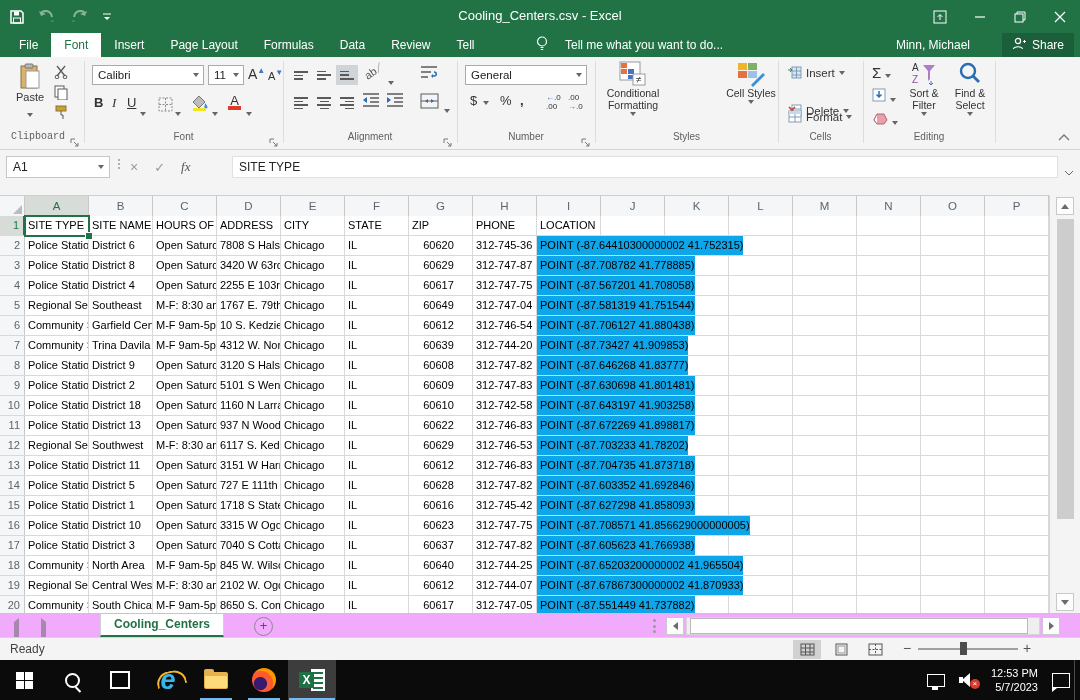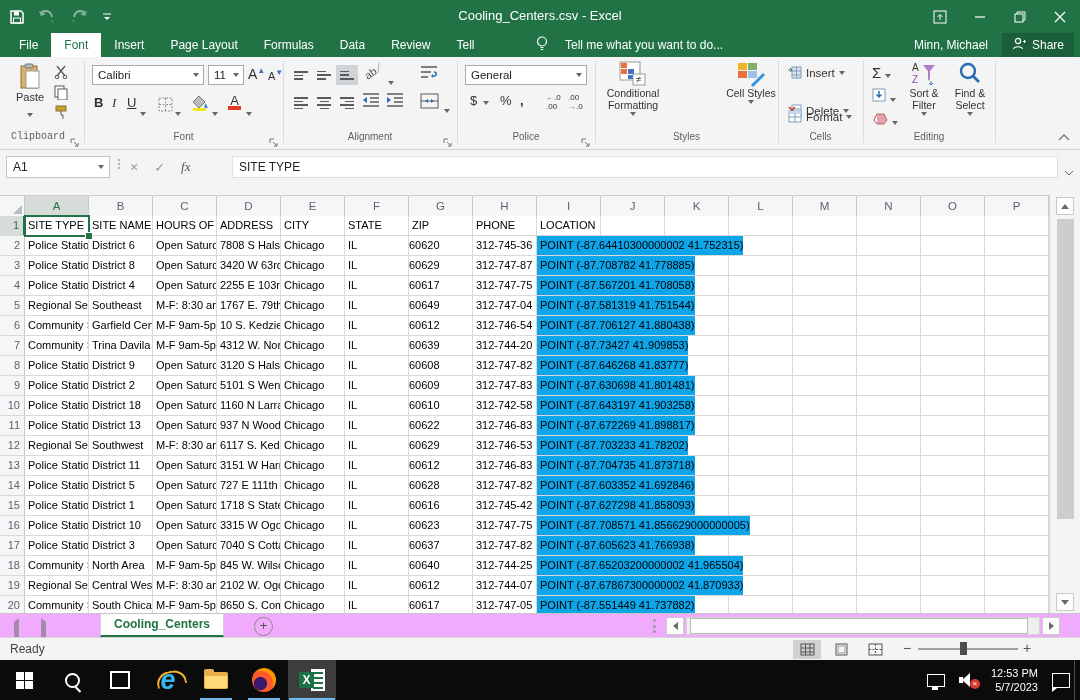--- a/index.html
+++ b/index.html
@@ -15,21 +15,21 @@
   .title-text{position:absolute;left:0;right:0;top:8px;text-align:center;font-size:13px;color:#fff;}
   .wincontrols{position:absolute;right:0;top:0;height:33px;display:flex;}
   .winbtn{width:40px;height:33px;display:flex;align-items:center;justify-content:center;color:#fff;font-size:14px;}
 
   
   .tabbar{position:absolute;left:0;top:33px;width:1080px;height:24px;background:#217346;}
   .rtabs{position:absolute;left:6px;top:0;height:24px;display:flex;}
   .rtab{height:24px;line-height:24px;padding:0 13px;color:#fff;font-size:12px;cursor:default;}
   .rtab.active{background:#fff;color:#217346;}
   .tellme{position:absolute;left:536px;top:0;height:24px;display:flex;align-items:center;gap:17px;color:#fff;font-size:12px;}
-  .tb-right{position:absolute;right:6px;top:0;height:24px;display:flex;align-items:center;gap:14px;color:#fff;font-size:12px;}
+  .tb-right{position:absolute;right:6px;top:0;height:24px;display:flex;align-items:center;gap:32px;color:#fff;font-size:12px;}
   .sharebox{display:flex;align-items:center;gap:6px;background:#1b5e3a;height:24px;padding:0 10px;}
 
   
   .ribbon{position:absolute;left:0;top:57px;width:1080px;height:93px;background:#f4f4f4;border-bottom:1px solid #d5d5d5;box-sizing:border-box;}
   .vr{position:absolute;top:4px;width:1px;height:82px;background:#dcdcdc;}
   .glabel{position:absolute;top:74px;font-size:10px;color:#5f5f5f;text-align:center;}
   .launcher{position:absolute;top:76px;width:10px;height:10px;}
   .ricon{display:block;}
   .combo{position:absolute;background:#fff;border:1px solid #ababab;height:20px;box-sizing:border-box;font-size:11.5px;color:#222;line-height:18px;padding-left:5px;}
   .combo .car{position:absolute;right:4px;top:7px;}
@@ -52,21 +52,21 @@
   .colheaders{position:absolute;left:0;top:195px;width:1049px;height:21px;display:flex;border-top:1px solid #cfcfcf;box-sizing:content-box;background:#f5f6f7;}
   .corner{width:25px;height:21px;background:#f5f6f7;border-right:1px solid #c9c9c9;border-bottom:1px solid #c9c9c9;box-sizing:border-box;position:relative;flex:none;}
   .corner:after{content:"";position:absolute;right:2px;bottom:2px;border-left:9px solid transparent;border-bottom:9px solid #b6bcc1;}
   .chd{width:64px;height:21px;flex:none;box-sizing:border-box;border-right:1px solid #c9c9c9;border-bottom:1px solid #c9c9c9;background:#f5f6f7;font-size:11.5px;color:#5f6368;text-align:center;line-height:20px;}
   .chd.sel{background:#d8dcd9;border-bottom:2px solid #217346;color:#217346;}
   .grid{position:absolute;left:0;top:216px;width:1049px;height:397px;overflow:hidden;background:#fff;}
   .r{display:flex;height:20px;border-bottom:1px solid #d9d9d9;box-sizing:border-box;}
   .rn{width:25px;flex:none;box-sizing:border-box;border-right:1px solid #c9c9c9;background:#f5f6f7;font-size:11px;color:#5f6368;text-align:right;padding-right:4px;line-height:19px;}
   .rn.sel{background:#d8dcd9;border-right:2px solid #217346;color:#217346;}
   .c{width:64px;flex:none;box-sizing:border-box;border-right:1px solid #d9d9d9;font-size:11px;color:#000;line-height:19px;padding-left:3px;white-space:nowrap;overflow:hidden;}
-  .c.zr{text-align:left;padding-left:0;padding-right:4px;}
+  .c.zr{text-align:center;padding-left:0;padding-right:4px;}
   .c.locc{overflow:visible;padding-left:0;}
   .locsp{display:inline-block;position:relative;z-index:2;background:#0ea5e9;height:19px;line-height:19px;padding-left:3px;white-space:nowrap;}
   .selbox{position:absolute;left:24px;top:215px;width:66px;height:22px;border:2px solid #217346;box-sizing:border-box;pointer-events:none;}
   .fillhandle{position:absolute;left:85px;top:232px;width:6px;height:6px;background:#217346;border:1px solid #fff;box-sizing:content-box;}
   .vscroll{position:absolute;left:1049px;top:195px;width:31px;height:418px;background:#f4f4f4;border-left:1px solid #d5d5d5;box-sizing:border-box;}
   .vbtn{position:absolute;left:6px;width:18px;height:18px;background:#fdfdfd;border:1px solid #c9c9c9;display:flex;align-items:center;justify-content:center;box-sizing:border-box;}
   .tri-up{width:0;height:0;border-left:4px solid transparent;border-right:4px solid transparent;border-bottom:5px solid #6b6b6b;}
   .tri-dn{width:0;height:0;border-left:4px solid transparent;border-right:4px solid transparent;border-top:5px solid #6b6b6b;}
   .tri-l{width:0;height:0;border-top:4px solid transparent;border-bottom:4px solid transparent;border-right:5px solid #6b6b6b;}
   .tri-r{width:0;height:0;border-top:4px solid transparent;border-bottom:4px solid transparent;border-left:5px solid #6b6b6b;}
@@ -354,21 +354,21 @@
           <path d="M4 4l4 4M8 8V5M8 8H5" stroke="#777" fill="none"></path>
         </svg></div>
     <div class="vr" style="left:457px;"></div>
 
     <div class="combo" style="left:465px;top:8px;width:122px;"><span>General</span><span class="car"></span></div>
     <div class="abs btxt" style="left:470px;top:36px;">$ <span class="car" style="margin-left:2px;"></span></div>
     <div class="abs btxt" style="left:500px;top:36px;">%</div>
     <div class="abs btxt" style="left:520px;top:36px;font-weight:bold;">,</div>
     <div class="abs" style="left:546px;top:36px;font-size:8px;color:#333;"><span style="color:#2b6cb3;">←</span>.0<br>.00</div>
     <div class="abs" style="left:568px;top:36px;font-size:8px;color:#333;">.00<br><span style="color:#2b6cb3;">→</span>.0</div>
-    <div class="glabel" style="left:457px;width:138px;">Police</div>
+    <div class="glabel" style="left:457px;width:138px;">Number</div>
     <div class="launcher" style="left:581px;"><svg width="9" height="9" viewBox="0 0 9 9">
           <path d="M1 1v4M1 1h4" stroke="#777" fill="none"></path>
           <path d="M4 4l4 4M8 8V5M8 8H5" stroke="#777" fill="none"></path>
         </svg></div>
     <div class="vr" style="left:595px;"></div>
 
     <div class="stylebtn" style="left:601px;width:64px;">
       <svg width="28" height="26" viewBox="0 0 28 26">
           <rect x="1" y="1" width="20" height="18" fill="#fff" stroke="#999"></rect>
           <rect x="2" y="2" width="6" height="5" fill="#e8703a"></rect>

